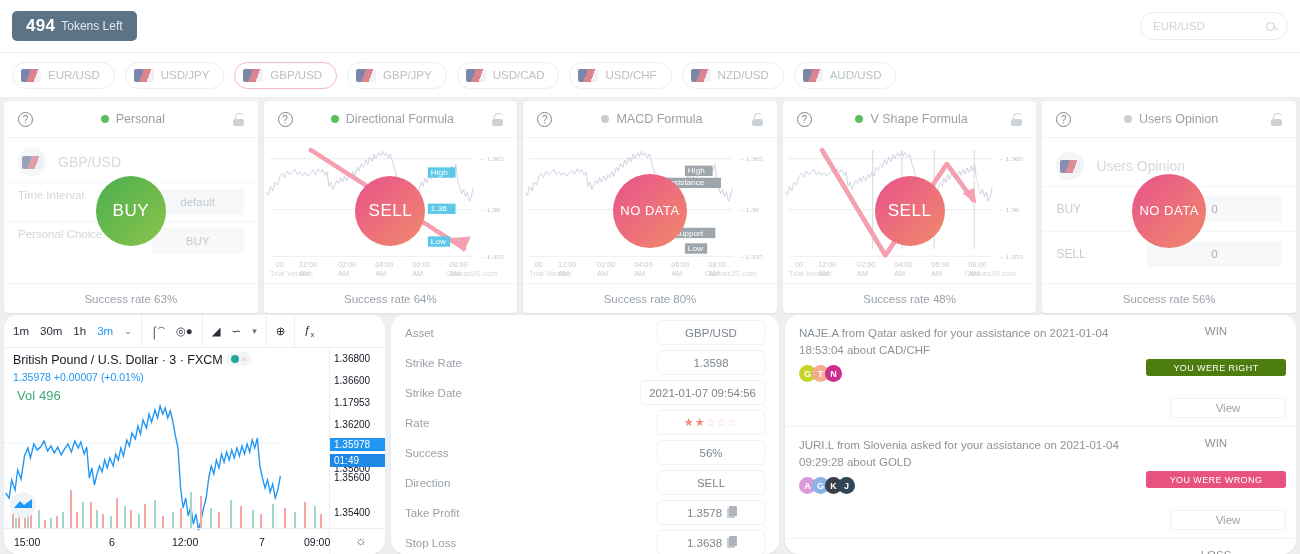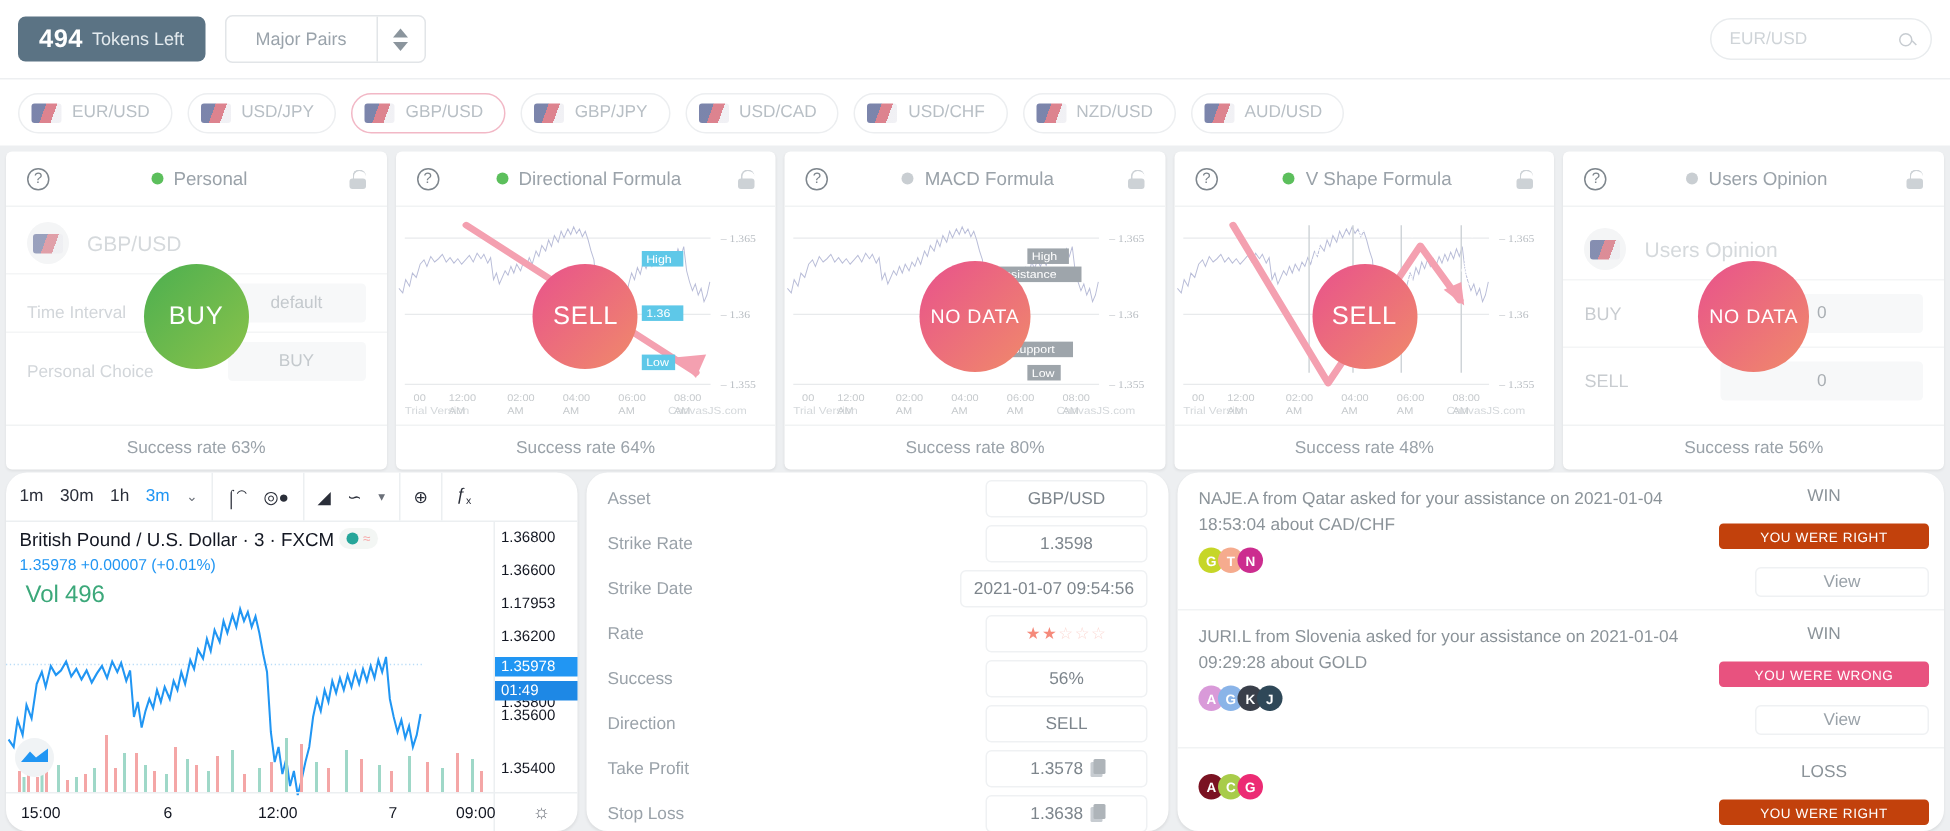--- a/index.html
+++ b/index.html
@@ -96,21 +96,21 @@
                  border: 1.6px solid #cdd2d6; border-bottom: none; border-radius: 5px 5px 0 0; border-right:none;}
   .card-body { flex: 1; position: relative; overflow: hidden; }
   .card-foot { height: 30px; border-top: 1px solid #f1f3f4; display:flex; align-items:center;
                justify-content:center; font-size: 11.5px; color: #9aa2a9; }
 
   
   .pc-pair { display:flex; align-items:center; gap: 12px; padding: 10px 14px 6px; }
   .pc-avatar { width: 28px; height: 28px; border-radius: 50%; background: #f4f5f6;
                display:flex; align-items:center; justify-content:center; }
   .pc-pair-name { font-size: 14px; color: #d5d9dc; }
-  .pc-row { display:flex; align-items:flex-end; padding: 6px 14px; gap: 8px;
+  .pc-row { display:flex; align-items:flex-start; padding: 6px 14px; gap: 8px;
             border-top: 1px solid #f4f5f6; }
   .pc-row:first-of-type { border-top: none; }
   .pc-label { font-size: 11.5px; color: #d2d6da; flex: 1; }
   .pc-val { width: 92px; height: 26px; background: #f7f8f9; border-radius: 3px;
             display:flex; align-items:center; justify-content:center;
             font-size: 11.5px; color: #c4c9cd; }
 
   .bubble {
     position: absolute; border-radius: 50%; display: flex; align-items: center;
     justify-content: center; color: #fff; font-size: 17px; letter-spacing: .5px;
@@ -146,21 +146,21 @@
   .tv-group { display:flex; align-items:center; gap: 11px; padding: 0 9px; height: 100%;
               border-right: 1px solid #eceff1; }
   .tv-group.last { border-right: none; }
   .tv-item { cursor: pointer; }
   .tv-item.sel { color: #2196f3; }
   .chev { font-size: 9px; color: #6b7079; }
 
   .tv-main { position: relative; height: 206px; }
   .tv-title { position:absolute; left: 9px; top: 5px; font-size: 12.5px; color: #131722; white-space: nowrap;}
   .tv-sub { position:absolute; left: 9px; top: 23px; font-size: 10.5px; color: #2196f3; }
-  .tv-vol { position:absolute; left: 9px; top: 40px; font-size: 16px; color: #131722; }
+  .tv-vol { position:absolute; left: 9px; top: 40px; font-size: 13px; color: #131722; }
   .tv-vol span { color: #3ca87a; margin-left: 4px; }
   .tv-badges { position:absolute; left: 222px; top: 4px; display:flex; align-items:center; gap:3px;
                background: #f3f6f4; border-radius: 9px; padding: 2px 5px; }
   .tv-badge-g { width: 8px; height: 8px; border-radius: 50%; background: #26a69a; }
   .tv-badge-r { color: #f7a8a8; font-size: 9px; }
 
   .tv-price-axis { position:absolute; right: 0; top: 0; width: 56px; height: 206px;
                    border-left: 1px solid #eceff1; }
   .tv-pl { position:absolute; left: 4px; font-size: 10px; color: #131722; }
   .tv-cur { position:absolute; left: 0; width: 56px; background: #2196f3; color:#fff;
@@ -184,45 +184,38 @@
   .copy-ic::after { content:''; position:absolute; width:8px; height:10px; background:#aeb4b9; border-radius:1px; left:2px; top:-2px;}
 
   
   .req-list { position:absolute; inset: 0; overflow: hidden; }
   .req-item { display:flex; padding: 10px 10px 8px 14px; border-bottom: 1px solid #f1f3f4; gap: 10px; }
   .req-main { flex: 1; }
   .req-text { font-size: 11.5px; color: #8b9399; line-height: 1.45; }
   .avatars { display:flex; margin-top: 7px; }
   .av { width: 17px; height: 17px; border-radius: 50%; color: #fff; font-size: 9px;
         display:flex; align-items:center; justify-content:center; margin-right: -4px; font-weight: bold;}
-  .req-side { width: 140px; display:flex; flex-direction: column; align-items: stretch; gap: 12px; }
+  .req-side { width: 140px; display:flex; flex-direction: column; align-items: stretch; gap: 22px; }
   .req-status { text-align:center; font-size: 11.5px; color: #8b9399; }
   .req-badge { height: 17px; border-radius: 3px; color:#fff; font-size: 9px; letter-spacing: .4px;
                display:flex; align-items:center; justify-content:center; }
-  .badge-right { background: #c2410c; }
+  .badge-right { background: #4d7c0f; }
   .badge-wrong { background: #e8527f; }
   .req-view { height: 20px; border: 1px solid #eff1f3; border-radius: 4px; background:#fff;
               font-size: 11.5px; color: #9aa2a9; display:flex; align-items:center; justify-content:center; cursor:pointer;margin-left:24px;}
 </style>
 </head>
 <body>
 
 <div class="page">
 
   <div class="topbar">
     <div class="tokens-pill">
       <span class="tokens-count">494</span>
       <span class="tokens-label">Tokens Left</span>
-    </div>
-    <div class="pairs-select">
-      <div class="val">Major Pairs</div>
-      <div class="stepper">
-        <div class="tri-up"></div>
-        <div class="tri-dn"></div>
-      </div>
     </div>
     <div class="search-box">
       <input placeholder="EUR/USD" style="">
       <span class="mag"></span>
     </div>
   </div>
 
   <div class="pairbar" id="pairbar">
       <div class="pair-chip">
         <span class="flag" style="background:linear-gradient(110deg,#2b3a78 0 40%,#c8374a 40% 70%,#e8e8ee 70%)"></span>

